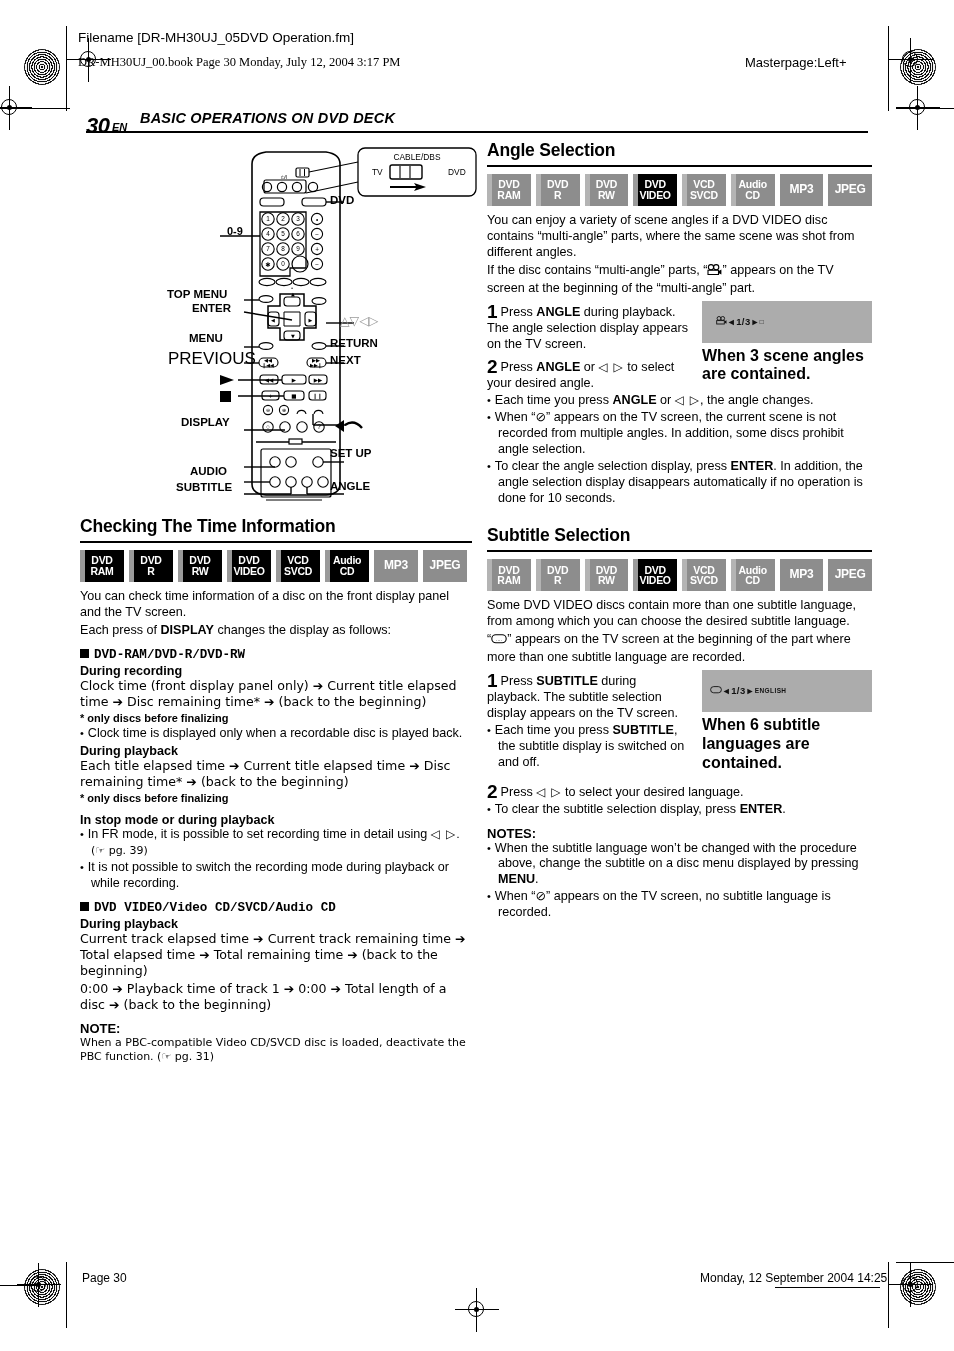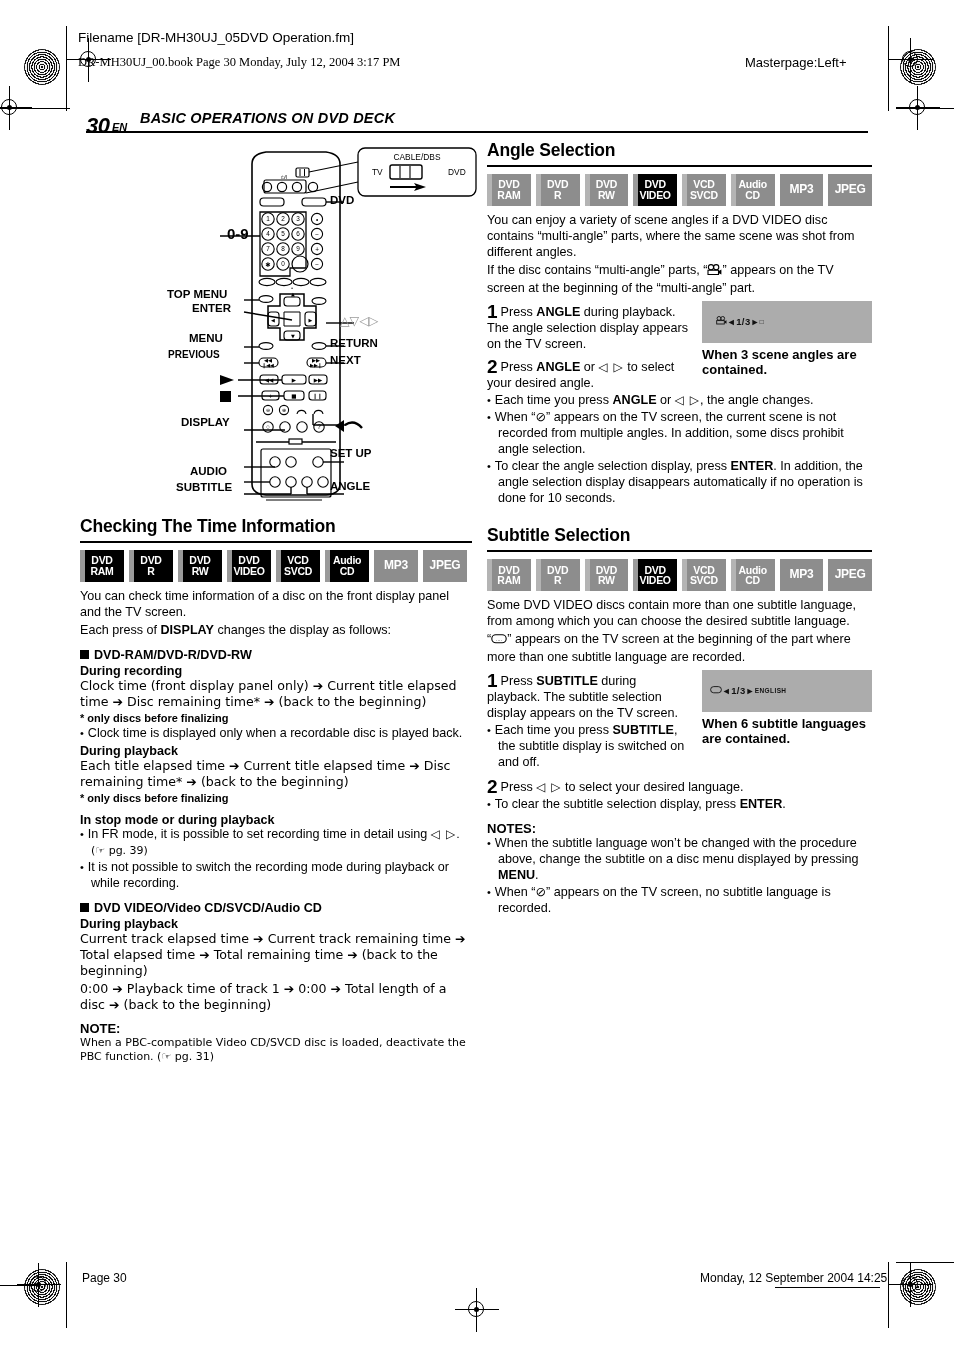--- a/index.html
+++ b/index.html
@@ -49,42 +49,42 @@
   .badge.on{background:#000;}
   .badge.off{background:#8d8d8d;}
   .badge .l1{font-size:10.5px;}
   .badge .l2{font-size:10.5px;}
   .badge.single .l1{font-size:12px;}
   .badge.on.twoline::before{content:"";position:absolute;left:0;top:0;width:5px;height:100%;background:#9a9a9a;}
   .badge.off.twoline::before{content:"";position:absolute;left:0;top:0;width:5px;height:100%;background:#b4b4b4;}
 
   
   .p{font-size:12.6px;line-height:1.27;margin:0 0 2px 0;}
-  .sq{font-size:12.6px;font-weight:bold;margin:9px 0 1px 0;}
+  .sq{font-size:12.6px;font-weight:bold;margin:9px 0 1px 0;font-family:Liberation Mono, monospace;}
   .sq .box{display:inline-block;width:9px;height:9px;background:#000;margin-right:5px;vertical-align:0px;}
   .bold{font-weight:bold;}
   .sub-h{font-size:12.6px;font-weight:bold;margin:2px 0 0 0;}
   .foot{font-size:11px;line-height:1.2;margin:0 0 1px 0;font-weight:bold;}
   .bul{font-size:12.6px;line-height:1.27;margin:0 0 1px 0;padding-left:11px;text-indent:-11px;}
   .bul::before{content:"\2022";margin-right:4px;font-size:11px;}
   .note-h{font-size:13px;font-weight:bold;margin:8px 0 0 0;}
   .arr{font-family:"DejaVu Sans",sans-serif;}
   .lrarrows{font-family:"DejaVu Sans",sans-serif;font-size:12px;letter-spacing:1px;}
   .handptr{font-family:"DejaVu Sans",sans-serif;font-size:11px;}
 
   
   .step{font-size:12.6px;line-height:1.27;margin:5px 0 1px 0;}
   .stepnum{font-size:19px;font-weight:bold;line-height:1;margin-right:3px;vertical-align:-2px;}
 
   
   .figbox{float:right;width:170px;margin:2px 0 4px 10px;}
   .screenshot{background:#acacac;height:42px;display:flex;align-items:center;padding-left:14px;box-sizing:border-box;}
   .osd{font-size:9.5px;font-weight:bold;letter-spacing:0.4px;display:flex;align-items:center;gap:2px;color:#111;}
   .osd .tiny{font-size:6.5px;}
-  .figcap{font-size:13px;font-weight:bold;line-height:1.18;margin-top:4px;}
+  .figcap{font-size:16px;font-weight:bold;line-height:1.18;margin-top:4px;}
   .clearer{clear:both;}
 
   
   #remote-figure{position:absolute;left:176px;top:142px;width:315px;height:370px;}
   #remote-figure svg{display:block;}
 
   
   #footer-page{position:absolute;left:82px;top:1271px;font-size:12px;}
   #footer-date{position:absolute;left:700px;top:1271px;font-size:12px;}
   #footer-ul{position:absolute;left:775px;top:1287px;width:105px;height:1.2px;background:#000;}
@@ -342,25 +342,25 @@
     <rect x="44" y="249" width="11" height="11"></rect>
   </g>
 
   <g stroke="#000" stroke-width="2.4" fill="none">
     <path d="M186 286 q-8 -9 -17 -3"></path>
   </g>
   <polygon points="168,278 168,290 159,284" fill="#000"></polygon>
 </svg>
 </div>
 
-<div style="position:absolute;left:196px;top:225px;font-size:15px;font-weight:bold;padding-left:31px;">0-9</div>
+<div style="position:absolute;left:196px;top:225px;font-size:11px;font-weight:bold;padding-left:31px;">0-9</div>
 <div style="position:absolute;left:167px;top:288px;font-size:11.5px;font-weight:bold;">TOP MENU</div>
 <div style="position:absolute;left:192px;top:302px;font-size:11.5px;font-weight:bold;">ENTER</div>
 <div style="position:absolute;left:189px;top:332px;font-size:11.5px;font-weight:bold;">MENU</div>
-<div style="position:absolute;left:168px;top:349px;font-size:10px;font-weight:bold;">PREVIOUS</div>
+<div style="position:absolute;left:168px;top:349px;font-size:17px;font-weight:normal;">PREVIOUS</div>
 <div style="position:absolute;left:181px;top:416px;font-size:11.5px;font-weight:bold;">DISPLAY</div>
 <div style="position:absolute;left:190px;top:465px;font-size:11.5px;font-weight:bold;">AUDIO</div>
 <div style="position:absolute;left:176px;top:481px;font-size:11.5px;font-weight:bold;">SUBTITLE</div>
 
 <div style="position:absolute;left:330px;top:194px;font-size:11.5px;font-weight:bold;">DVD</div>
 <div style="position:absolute;left:340px;top:313px;font-size:12.5px;color:#9b9b9b;font-family:'DejaVu Sans',sans-serif;">△▽◁▷</div>
 <div style="position:absolute;left:330px;top:337px;font-size:11.5px;font-weight:bold;">RETURN</div>
 <div style="position:absolute;left:330px;top:354px;font-size:11.5px;font-weight:bold;">NEXT</div>
 <div style="position:absolute;left:330px;top:447px;font-size:11.5px;font-weight:bold;">SET UP</div>
 <div style="position:absolute;left:330px;top:480px;font-size:11.5px;font-weight:bold;">ANGLE</div>

